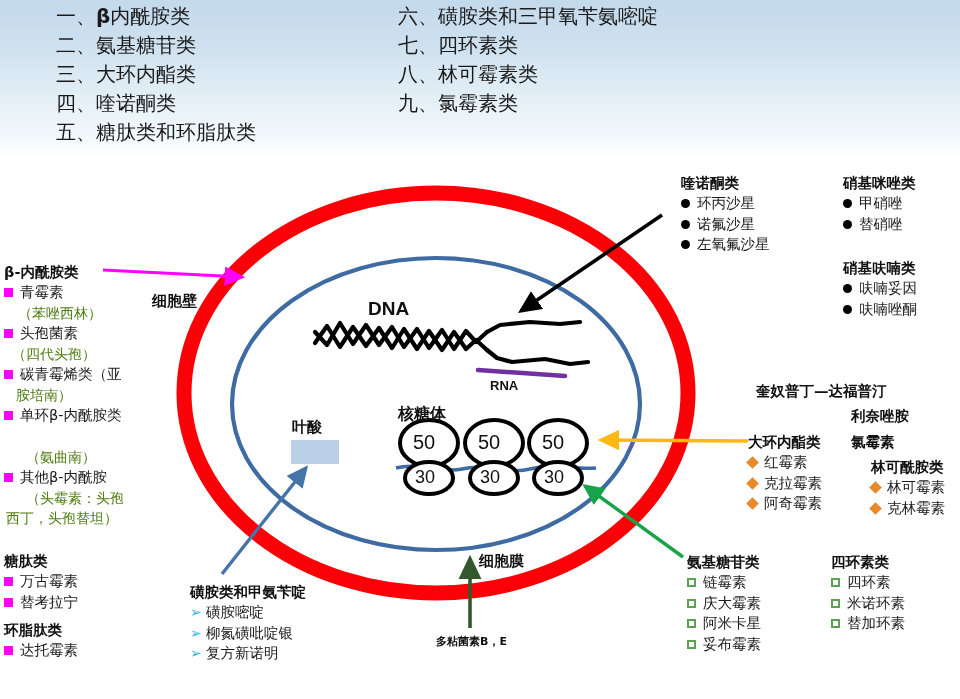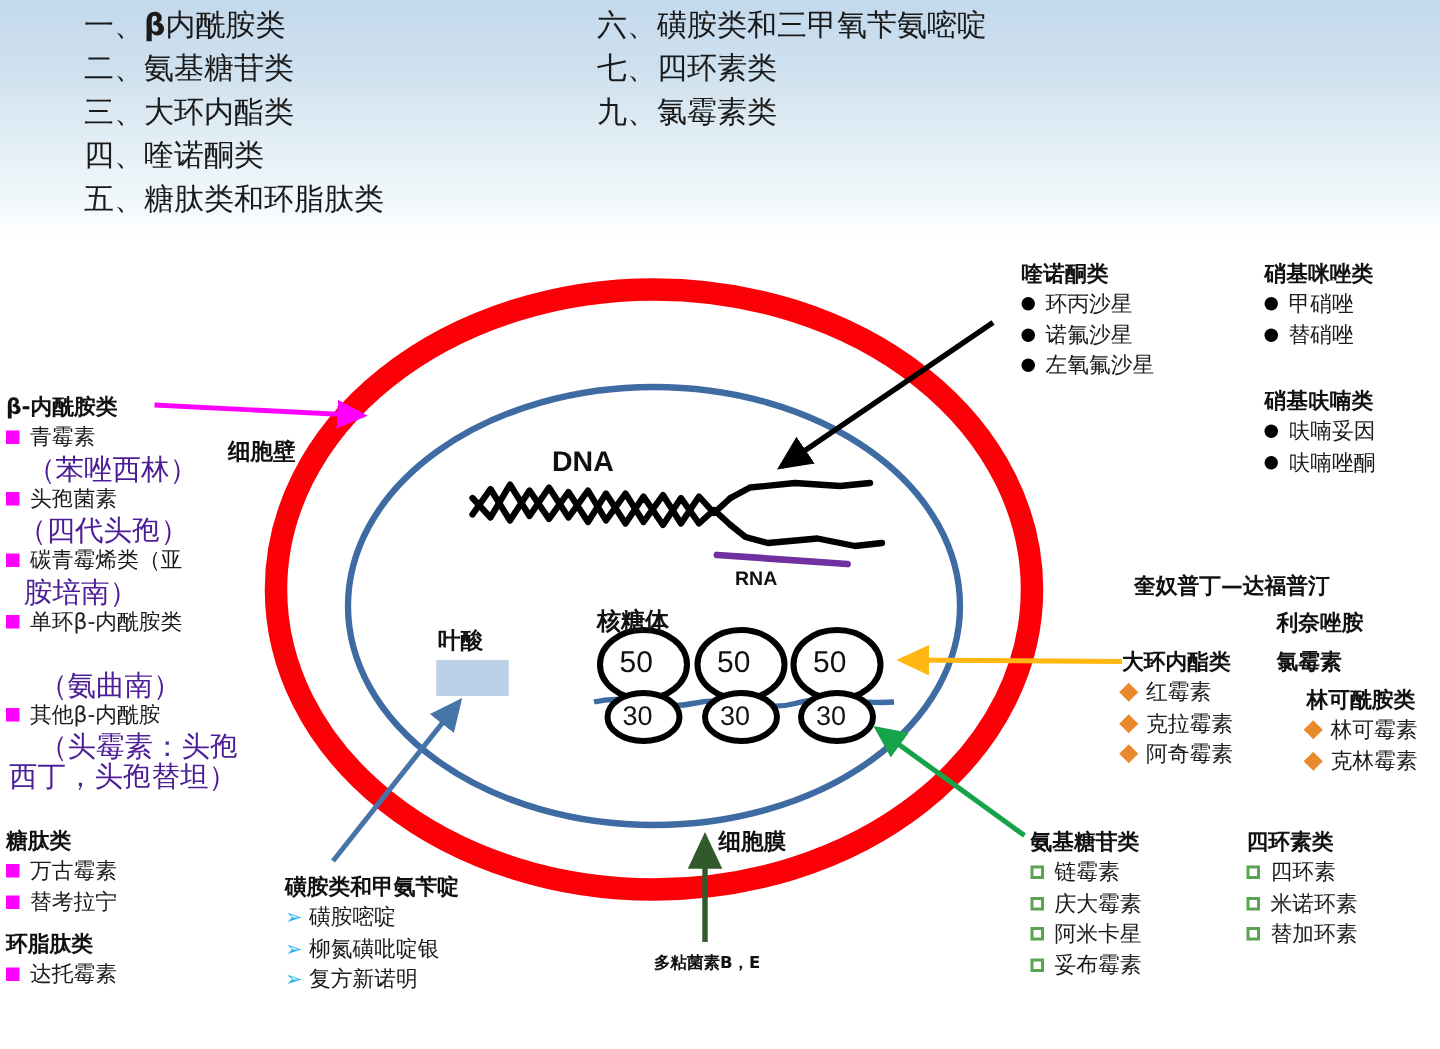--- a/index.html
+++ b/index.html
@@ -34,21 +34,21 @@
     font-family:"DejaVu Sans","Liberation Sans",sans-serif;
   }
   .blk .itm{
     font-size:14.5px;line-height:20.5px;color:#1b1b1b;
     font-family:"DejaVu Sans","Liberation Sans",sans-serif;
     display:flex;align-items:flex-start;
   }
   .blk .itm .bl{display:inline-block;width:16px;flex:0 0 16px;text-align:left;}
   .blk .itm .tx{display:inline-block;}
   .blk .sub{
-    font-size:19px;line-height:20.5px;color:#4c1d95;
+    font-size:14px;line-height:20.5px;color:#4d7c0f;
     font-family:"DejaVu Sans","Liberation Sans",sans-serif;
   }
 
   
   .bsq{display:inline-block;width:9px;height:9px;background:#ff00ff;margin-top:5px;}
   .bdot{display:inline-block;width:9px;height:9px;border-radius:50%;background:#000;margin-top:5px;}
   .bdia{display:inline-block;width:9px;height:9px;background:#e8892b;transform:rotate(45deg);margin-top:5px;}
   .bhol{display:inline-block;width:9px;height:9px;border:2px solid #5aa352;background:#fff;margin-top:4px;box-sizing:border-box;}
   .barr{display:inline-block;color:#2fb5e8;font-size:14px;line-height:14px;margin-top:3px;}
 
@@ -93,20 +93,23 @@
       <div class="hdr-line">
         <span>五、</span><span>糖肽类和环脂肽类</span>
       </div>
     </div>
     <div class="hdr-col right">
       <div class="hdr-line">
         <span>六、</span><span>磺胺类和三甲氧苄氨嘧啶</span>
       </div>
       <div class="hdr-line">
         <span>七、</span><span>四环素类</span>
+      </div>
+      <div class="hdr-line">
+        <span>八、</span><span>林可霉素类</span>
       </div>
       <div class="hdr-line">
         <span>九、</span><span>氯霉素类</span>
       </div>
     </div>
   </div>
 
   <svg class="layer" viewBox="0 0 960 699">
 
     <ellipse cx="436" cy="393" rx="252" ry="200" fill="none" stroke="#fb0007" stroke-width="15"></ellipse>

